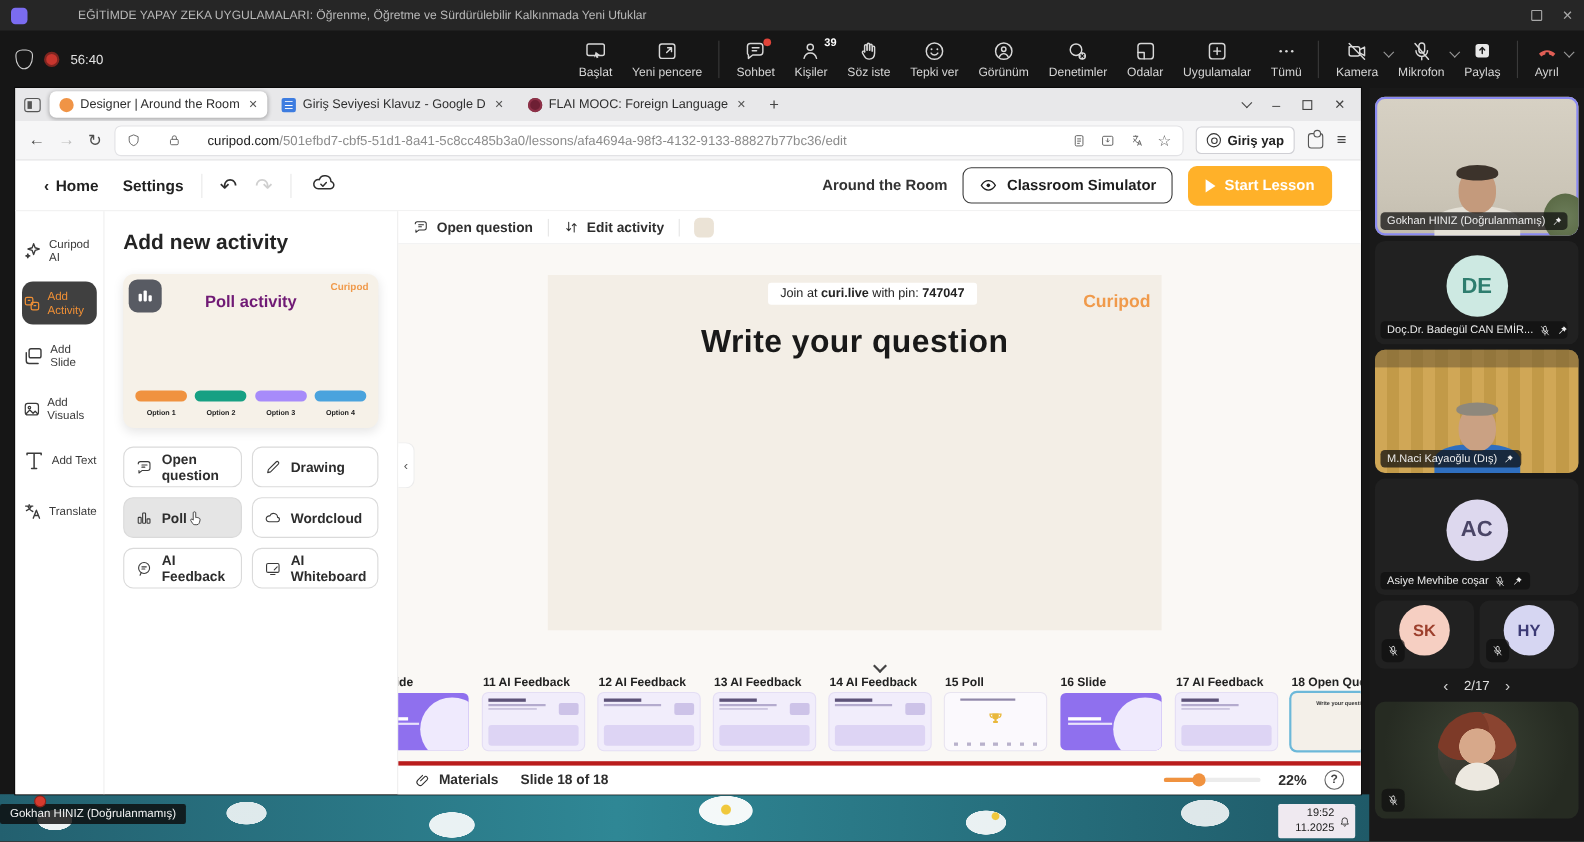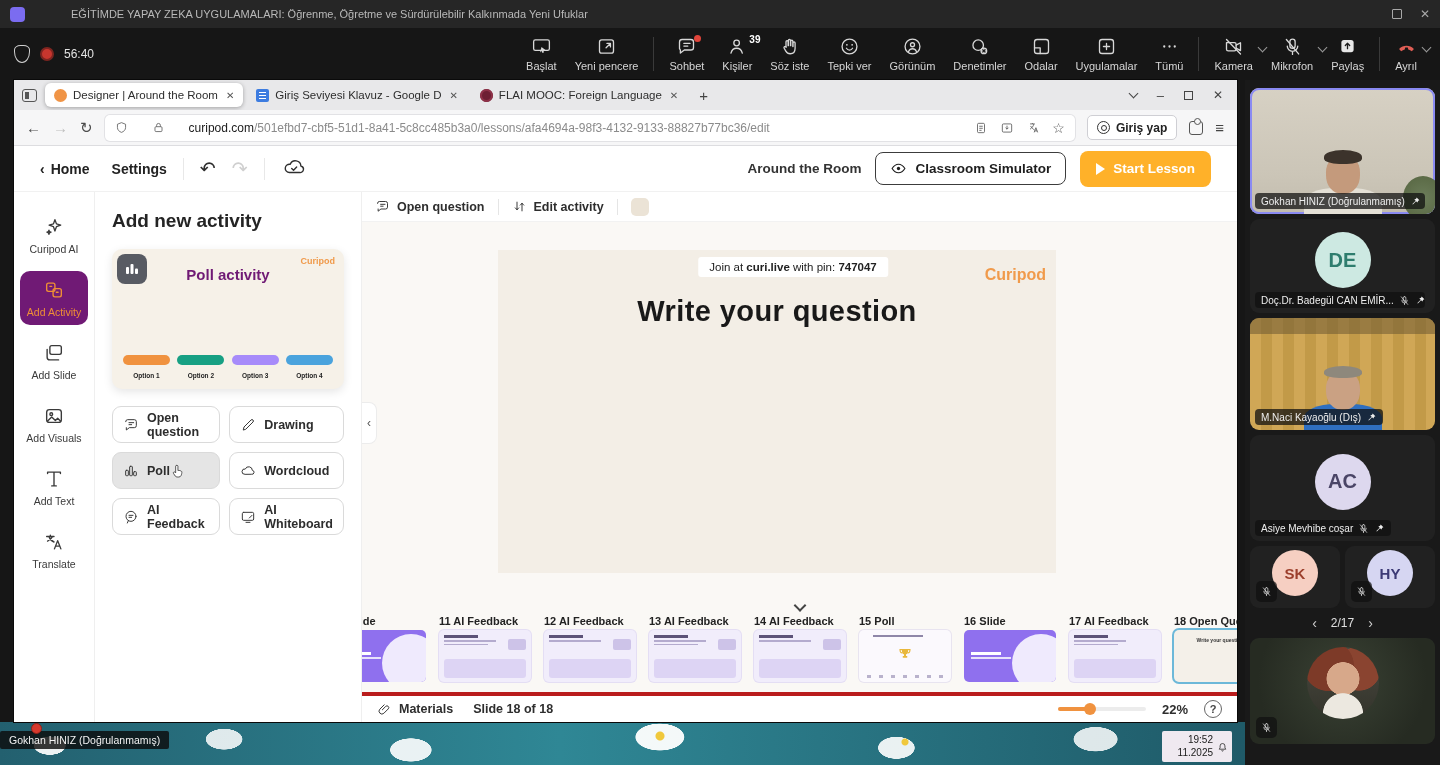--- a/index.html
+++ b/index.html
@@ -124,25 +124,25 @@
   .startbtn { display:flex; align-items:center; gap:8px; border-radius:8px; height:36px; padding:0 16px;
               font-size:13.5px; font-weight:700; color:#fff; background:#ffb129; }
   .startbtn .tri { width:0; height:0; border-left:9px solid #fff; border-top:6px solid transparent;
                    border-bottom:6px solid transparent; }
 
   .appbody { flex:1; display:flex; min-height:0; position:relative; }
 
   
   .rail { width:81px; border-right:1px solid #efefef; display:flex; flex-direction:column;
           align-items:center; gap:9px; padding-top:16px; flex:none; }
-  .ritem { width:68px; display:flex; flex-direction:column; align-items:center; gap:5px;
+  .ritem { width:68px; display:flex; align-items:center; gap:5px;
            padding:8px 0 7px; border-radius:10px; font-size:10.5px; color:#3a3a3a; }
   .ritem svg { width:22px; height:22px; stroke:#3a3a3a; fill:none; stroke-width:1.5;
                stroke-linecap:round; stroke-linejoin:round; }
-  .ritem.active { background:#701a75; color:#ef8f35; }
+  .ritem.active { background:#404040; color:#ef8f35; }
   .ritem.active svg { stroke:#ef8f35; }
 
   
   .panel { width:267px; border-right:1px solid #efefef; padding:18px 17px; flex:none; position:relative; }
   .ptitle { font-size:19px; font-weight:700; color:#242424; }
   .preview { margin-top:17px; height:140px; background:#f6f1e8; border-radius:10px; position:relative;
              box-shadow:0 3px 10px rgba(0,0,0,.10); }
   .pvicon { position:absolute; left:5px; top:5px; width:30px; height:30px; background:#585b63;
             border-radius:8px; display:flex; align-items:center; justify-content:center; }
   .pvicon svg { width:16px; height:16px; fill:#fff; }

